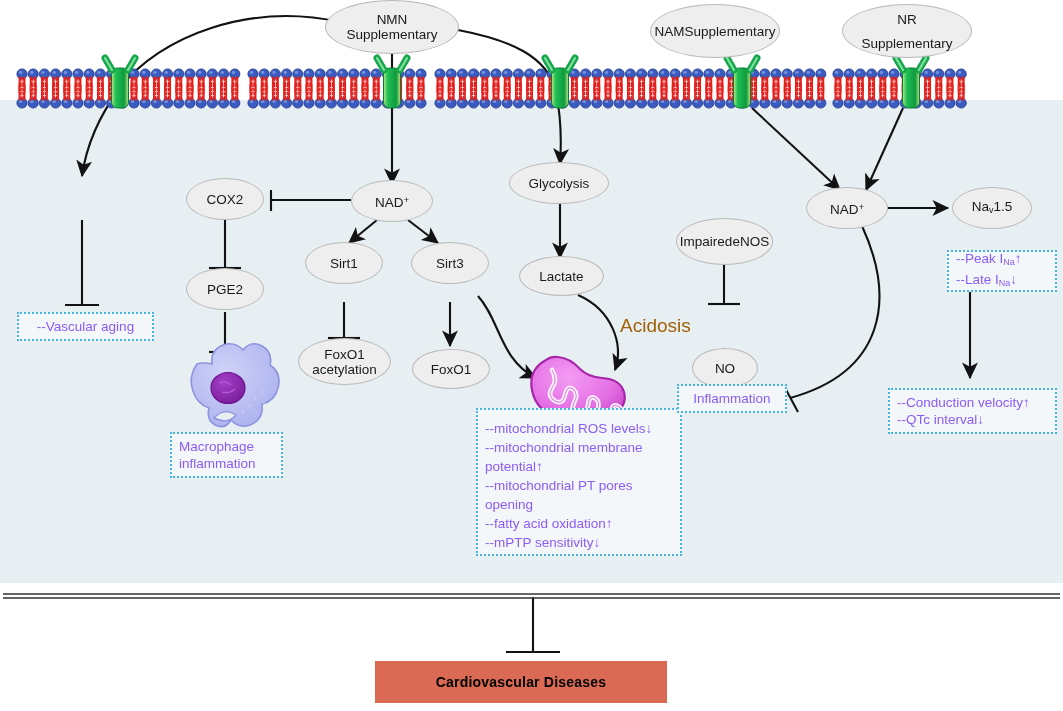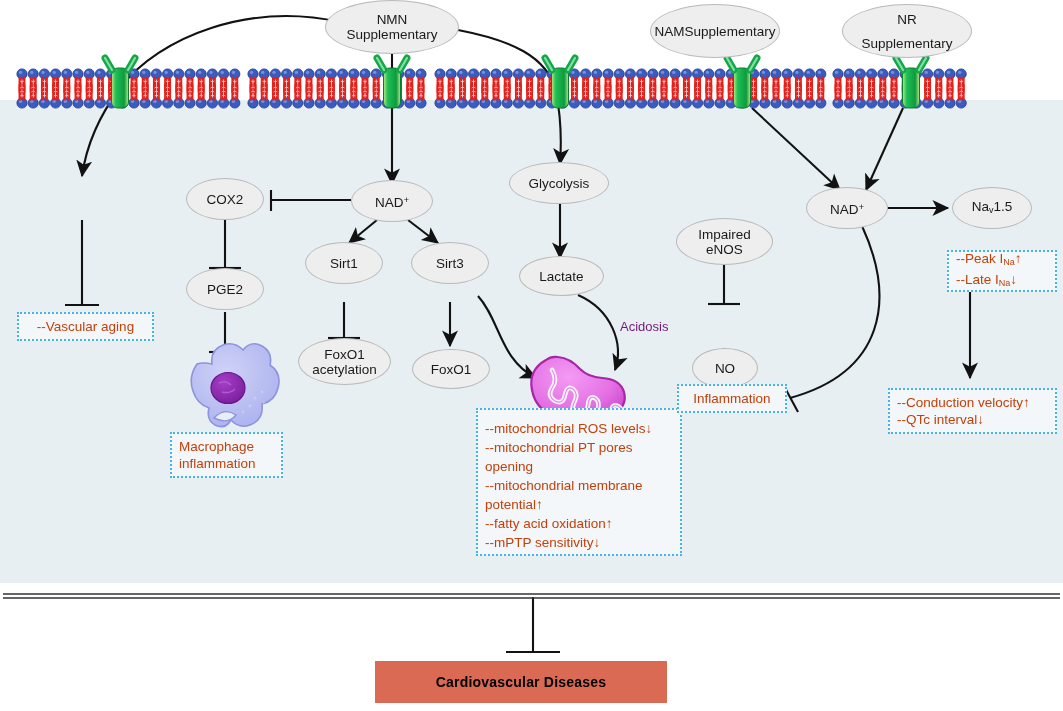--- a/index.html
+++ b/index.html
@@ -6,25 +6,25 @@
   #stage{position:relative;width:1063px;height:711px;background:#ffffff;
          font-family:"Liberation Sans",sans-serif;overflow:hidden;}
   #cellbg{position:absolute;left:0;top:100px;width:1063px;height:483px;background:#e7eff3;}
   svg.layer{position:absolute;left:0;top:0;width:1063px;height:711px;overflow:visible;}
   #svg-edges{z-index:2;}
   #svg-art{z-index:3;}
   .node{position:absolute;z-index:5;display:flex;align-items:center;justify-content:center;
         text-align:right;box-sizing:border-box;}
   .oval{background:#eeeeee;border:1px solid #b9b9b9;border-radius:50%;
         color:#1a1a1a;font-size:13.5px;line-height:15px;}
-  .dbox{background:#f4f7f9;border:2px dotted #41b6e6;color:#c2410c;
+  .dbox{background:#f4f7f9;border:2px dotted #41b6e6;color:#8b5cf6;
         font-size:13.5px;line-height:17px;text-align:left;
         justify-content:flex-start;padding:5px 7px;}
   .dbox.ctr{text-align:center;justify-content:center;}
-  .plain{color:#701a75;font-size:13px;background:transparent;}
+  .plain{color:#a16207;font-size:19px;background:transparent;}
   .cvd{background:#da6a54;color:#000;font-weight:bold;font-size:14px;
        border:0;letter-spacing:.2px;}
   sub{font-size:9px;vertical-align:-2px;}
   sup{font-size:9px;vertical-align:4px;}
 </style>
 </head>
 <body>
 
 <div id="stage">
 
@@ -418,27 +418,27 @@
   </div>
   <div class="node oval" style="left:519px;top:256px;width:85px;height:40px;">
     <span>Lactate</span>
   </div>
   <div class="node plain" style="left:620px;top:317px;width:72px;height:18px;justify-content:flex-start;">
     <span>Acidosis</span>
   </div>
 
   <div class="node dbox" style="left:476px;top:408px;width:206px;height:148px;flex-direction:column;align-items:flex-start;justify-content:flex-start;line-height:19px;padding-top:9px;">
     <span>--mitochondrial ROS levels↓</span>
+    <span>--mitochondrial membrane potential↑</span>
     <span>--mitochondrial PT pores opening</span>
-    <span>--mitochondrial membrane potential↑</span>
     <span>--fatty acid oxidation↑</span>
     <span>--mPTP sensitivity↓</span>
   </div>
 
-  <div class="node oval" style="left:676px;top:218px;width:97px;height:47px;flex-direction:column;">
+  <div class="node oval" style="left:676px;top:218px;width:97px;height:47px;flex-direction:row;">
     <span>Impaired</span>
     <span>eNOS</span>
   </div>
   <div class="node oval" style="left:692px;top:305px;width:66px;height:40px;margin-top:43px;">
     <span>NO</span>
   </div>
   <div class="node dbox ctr" style="left:677px;top:384px;width:110px;height:29px;">
     <span>Inflammation</span>
   </div>
 

